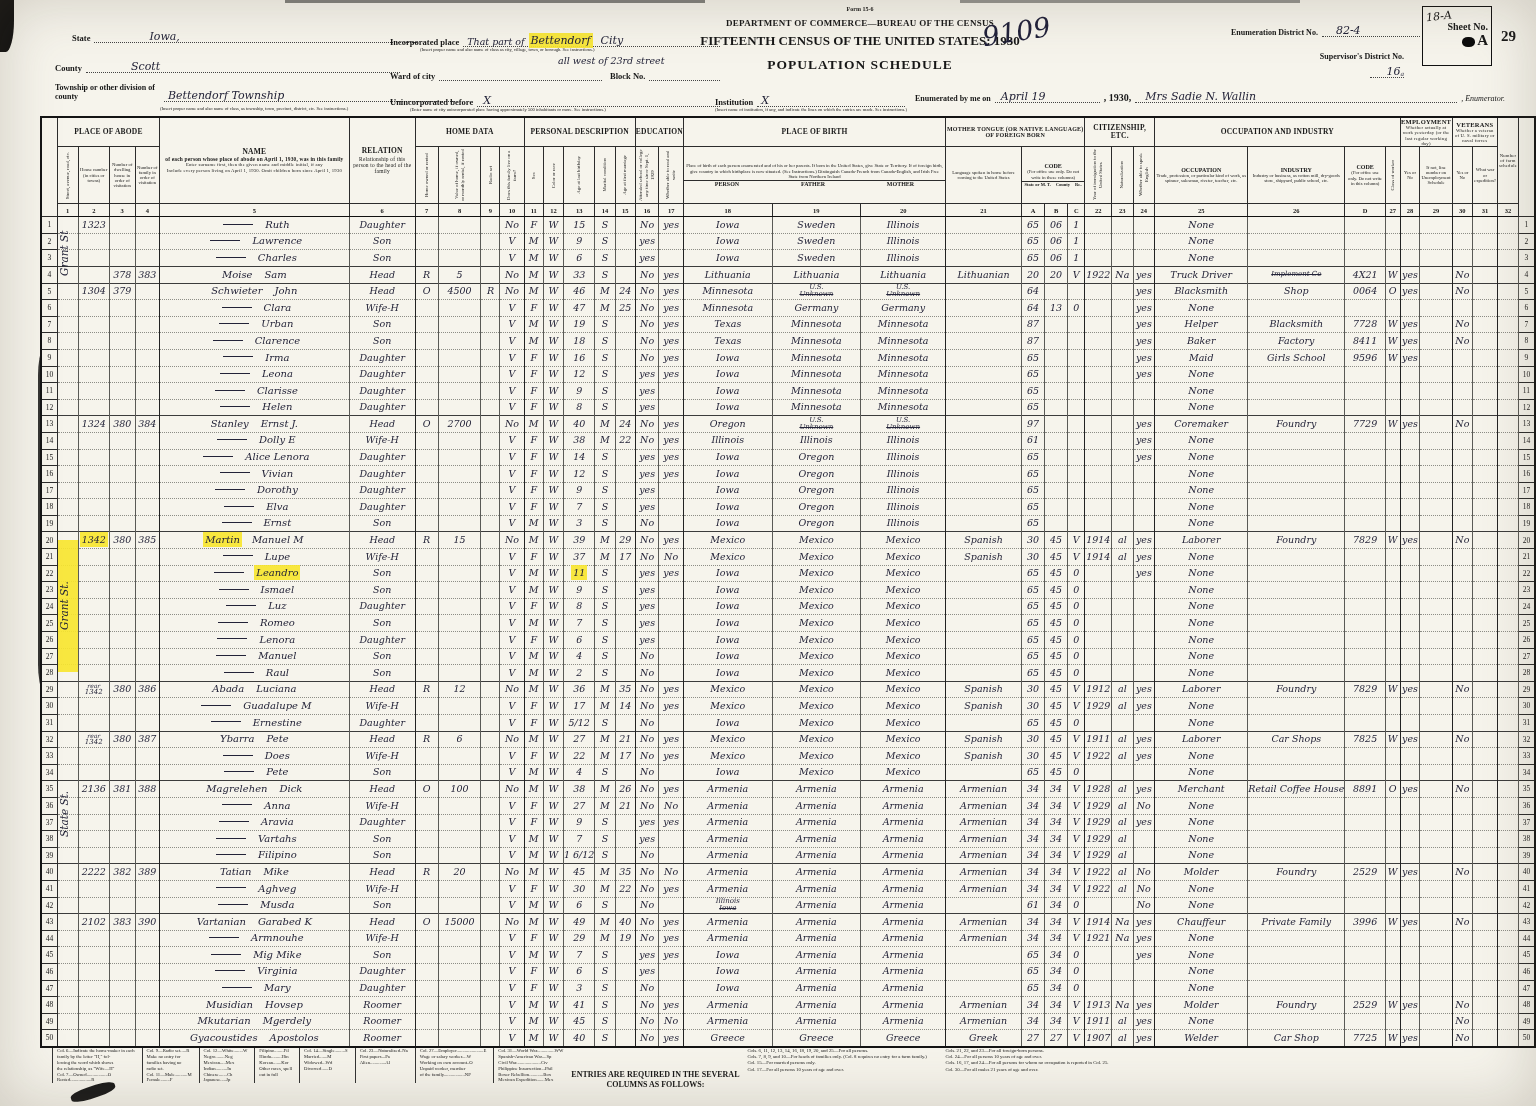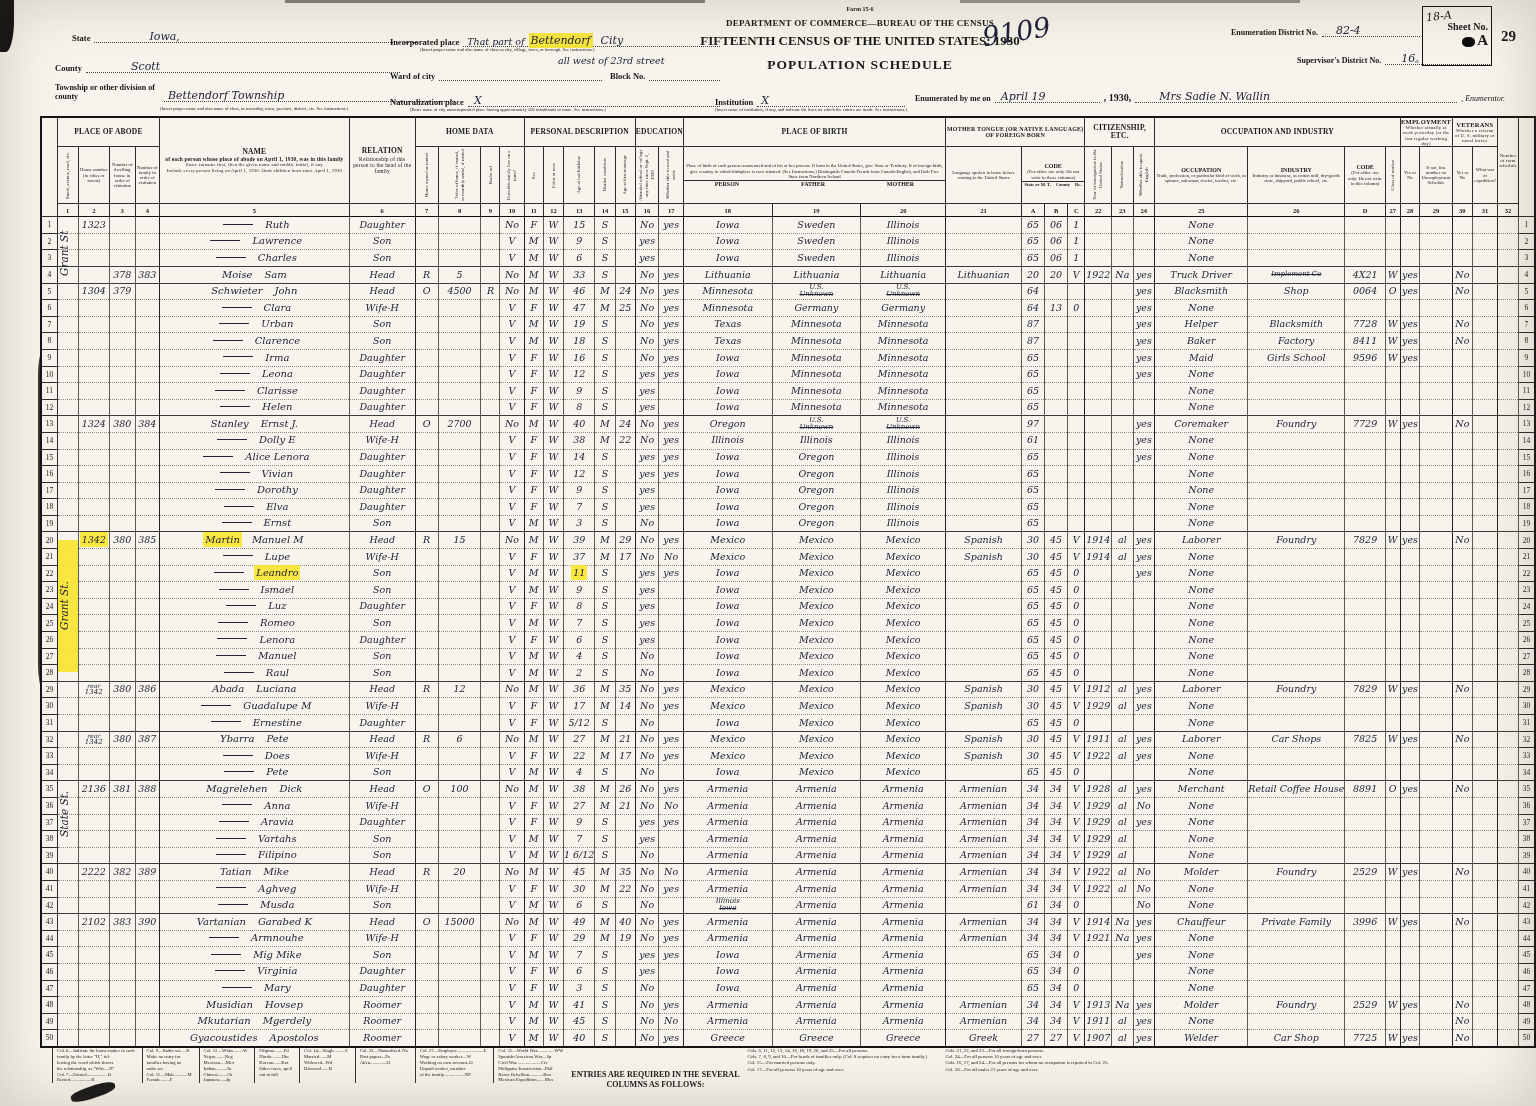--- a/index.html
+++ b/index.html
@@ -130,42 +130,42 @@
   <div class="fld" style="left:390px;top:68px;width:212px;">
     <span class="lbl">Ward of city</span>
       <span class="fill"></span>
   </div>
   <div class="fld" style="left:610px;top:68px;width:110px;">
     <span class="lbl">Block No.</span>
       <span class="fill"></span>
   </div>
 
   <div class="fld" style="left:390px;top:94px;width:330px;">
-    <span class="lbl">Naturalization place</span>
+    <span class="lbl">Unincorporated before</span>
     <span class="fill">
         <span class="hw hw-lg" style="margin-left:6px;">X</span>
       </span>
   </div>
   <div class="note" style="position:absolute;left:410px;top:107px;width:310px;">(Enter name of city unincorporated place having approximately 500 inhabitants or more.   See instructions.)</div>
 
   <div class="fld" style="left:715px;top:94px;width:190px;">
     <span class="lbl">Institution</span>
     <span class="fill">
         <span class="hw hw-lg" style="margin-left:4px;">X</span>
       </span>
   </div>
   <div class="note" style="position:absolute;left:715px;top:107px;width:280px;">(Insert name of institution, if any, and indicate the lines on which the entries are made.   See instructions.)</div>
 
   <div class="fld" style="left:1225px;top:24px;width:195px;">
     <span class="lbl" style="font-size:8px;padding-left:6px;">Enumeration District No.</span>
     <span class="fill">
         <span class="hw hw-lg" style="margin-left:14px;">82-4</span>
       </span>
   </div>
-  <div class="fld" style="left:1297px;top:52px;width:195px;">
+  <div class="fld" style="left:1209px;top:52px;width:195px;flex-direction:column;">
     <span class="lbl" style="font-size:8px;">Supervisor's District No.</span>
     <span class="fill">
         <span class="hw hw-lg" style="margin-left:16px;">16</span>
         <span class="hw sup-hw">a</span>
       </span>
   </div>
 
   <div class="corner-box">
     <span class="hwnum">18-A</span>
     <span class="sheetlbl">Sheet No.</span>
@@ -173,21 +173,21 @@
   </div>
   <div class="page29">29</div>
 
   <div class="fld" style="left:915px;top:90px;width:590px;">
     <span class="lbl" style="font-size:8px;">Enumerated by me on</span>
     <span class="fill" style="max-width:105px;">
         <span class="hw hw-lg" style="margin-left:6px;">April 19</span>
       </span>
     <span class="lbl" style="font-size:10px;">, 1930,</span>
     <span class="fill">
-        <span class="hw hw-lg" style="margin-left:24px;">Mrs Sadie N. Wallin</span>
+        <span class="hw hw-lg" style="margin-left:10px;">Mrs Sadie N. Wallin</span>
       </span>
     <span class="lbl" style="font-size:8px;font-style:italic;font-weight:normal;">, Enumerator.</span>
   </div>
 
   <div id="streets">
       <div class="street-label" style="left: 58px; top: 212px; height: 82px;">Grant St</div>
       <div class="street-label hl" style="left: 58px; top: 540px; height: 132px;">Grant St.</div>
       <div class="street-label" style="left: 58px; top: 772px; height: 84px;">State St.</div>
     </div>
 

